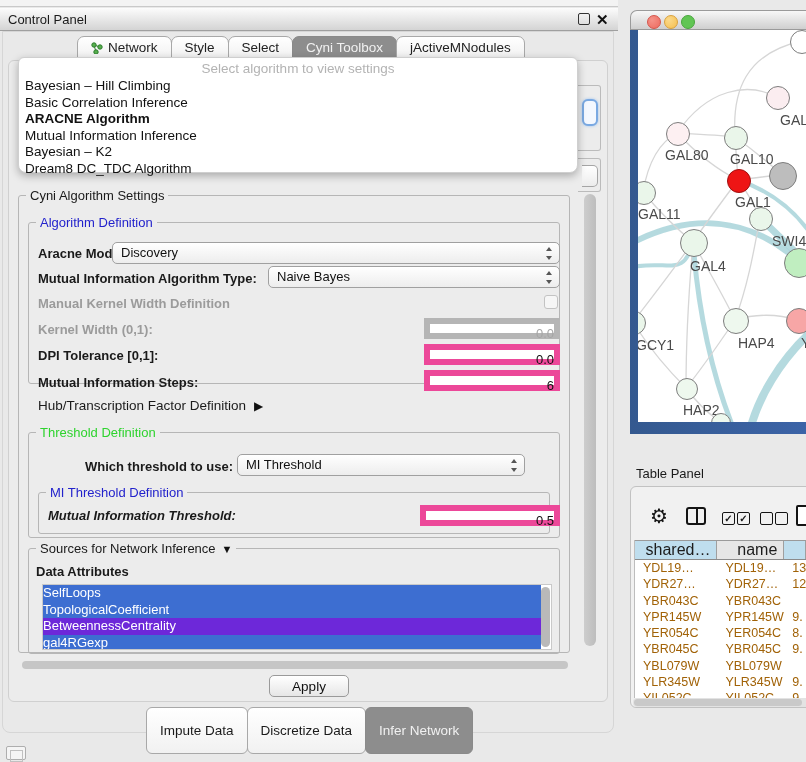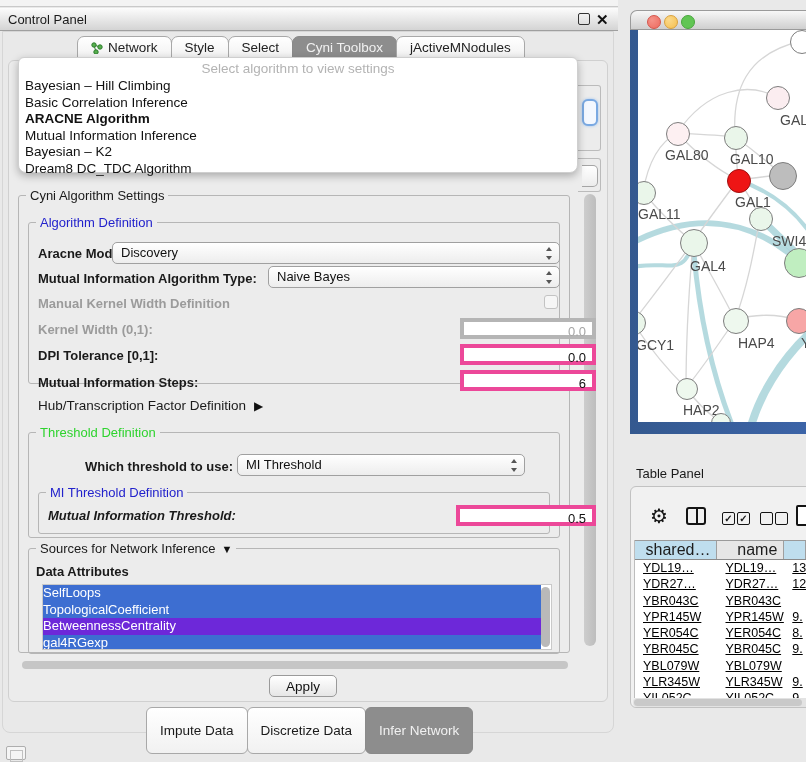--- a/index.html
+++ b/index.html
@@ -32,22 +32,22 @@
   .legend{font-size:13px;background:#ececec;padding:0 4px;white-space:nowrap;}
   .lbl{font-size:13px;font-weight:bold;color:#1a1a1a;white-space:nowrap;}
   .lbl.dis{color:#9b9b9b;}
   .combo{height:22px;border:1px solid #a0a0a0;border-radius:5px;background:linear-gradient(#ffffff,#ededed);
          font-size:13px;color:#111;line-height:20px;padding-left:8px;}
   .spin{position:absolute;right:5px;top:4px;width:9px;height:14px;}
   .spin::before{content:"";position:absolute;top:0;left:1px;border-left:3.5px solid transparent;
                 border-right:3.5px solid transparent;border-bottom:4.5px solid #555;}
   .spin::after{content:"";position:absolute;bottom:1px;left:1px;border-left:3.5px solid transparent;
                border-right:3.5px solid transparent;border-top:4.5px solid #555;}
-  .field{height:21px;border:4px solid #ec4899;background:#fff;font-size:13px;color:#111;
-         text-align:right;padding-right:6px;line-height:20px;margin-left:36px;}
+  .field{height:21px;border:6px solid #ec4899;background:#fff;font-size:13px;color:#111;
+         text-align:right;line-height:20px;}
   .field.disabled{border-color:#b5b5b5;color:#a6a6a6;}
   .checkbox{width:14px;height:14px;border:1px solid #c3c3c3;border-radius:3px;background:#f6f6f6;}
 
   
   .dd-overlay{left:18px;top:57px;width:560px;height:116px;background:#ffffff;border:1px solid #cfcfcf;
               border-radius:6px 6px 8px 8px;box-shadow:0 3px 8px rgba(0,0,0,0.28);z-index:50;}
   .dd-placeholder{position:absolute;left:0;top:3px;width:100%;text-align:center;font-size:13.5px;color:#b3b3b3;}
   .dd-item{position:absolute;left:4px;width:550px;height:16px;font-size:13.5px;color:#111;line-height:16px;padding-left:2px;}
   .dd-item.bold{font-weight:bold;}
 
@@ -61,21 +61,21 @@
 
   
   .vsb-track{left:582px;top:190px;width:17px;height:468px;background:#ececec;}
   .vsb-thumb{left:584px;top:194px;width:12px;height:452px;background:linear-gradient(90deg,#cdcdcd,#bdbdbd);border-radius:6px;}
   .hsb-thumb{left:22px;top:661px;width:546px;height:8px;background:#c6c6c6;border-radius:4px;}
 
   .list-box{left:42px;top:584px;width:510px;height:66px;background:#ffffff;border:1px solid #c9c9c9;overflow:hidden;}
   .attr-item{height:16.5px;line-height:16.5px;color:#ffffff;font-size:13px;}
   .list-vsb{position:absolute;right:1px;top:2px;width:9px;height:60px;background:#b9b9b9;border-radius:5px;}
 
-  .apply-btn{left:269px;top:675px;width:68px;height:22px;border:1px solid #9a9a9a;border-radius:5px;
+  .apply-btn{left:269px;top:675px;width:80px;height:22px;border:1px solid #9a9a9a;border-radius:5px;
              background:linear-gradient(#ffffff,#e6e6e6);font-size:13.5px;color:#111;text-align:center;line-height:21px;}
 
   .hub-arrow{display:inline-block;margin-left:8px;color:#111;font-size:12px;}
   .src-arrow{display:inline-block;margin-left:6px;color:#111;font-size:11px;}
   .net-titlebar{left:630px;top:10px;width:180px;height:20px;background:linear-gradient(#f7f7f7,#cfcfcf);
                 border:1px solid #9a9a9a;border-radius:7px 0 0 0;border-right:none;}
   .tl{position:absolute;top:4px;width:12px;height:12px;border-radius:50%;}
   .tl.red{left:16px;background:radial-gradient(circle at 4px 4px,#f59288,#ec6a5e);border:1px solid #d5544a;}
   .tl.yellow{left:33px;background:radial-gradient(circle at 4px 4px,#fbd98a,#f5bf4f);border:1px solid #d9a13d;}
   .tl.green{left:50px;background:radial-gradient(circle at 4px 4px,#a0dd8e,#61c554;);border:1px solid #4aa73e;background-color:#61c554;}
@@ -92,22 +92,22 @@
   .split{left:686px;top:507px;width:20px;height:18px;border:2px solid #141414;border-radius:3px;}
   .split::after{content:"";position:absolute;left:8px;top:0;width:2px;height:14px;background:#141414;}
   .cbx{position:absolute;width:11px;height:11px;border:1.5px solid #141414;border-radius:2px;
        font-size:10px;line-height:11px;text-align:center;color:#141414;font-weight:bold;}
   .doc{left:796px;top:505px;width:16px;height:21px;border:2px solid #141414;border-radius:2px;background:#fff;}
   .tbl{left:634px;top:540px;width:172px;height:158px;overflow:hidden;background:#fff;border-left:1px solid #bdbdbd;}
   .tbl-header{display:flex;height:18px;border-top:1px solid #9a9a9a;border-bottom:1px solid #8b8b8b;}
   .th{box-sizing:border-box;font-size:16px;color:#1c1c1c;text-align:right;line-height:17px;
       padding-right:6px;border-right:1px solid #9f9f9f;}
   .trow{display:flex;height:16.3px;}
-  .td{box-sizing:border-box;font-size:12.5px;color:#000000;line-height:16.3px;padding-left:8px;
-      white-space:nowrap;overflow:hidden;text-decoration:underline;}
+  .td{box-sizing:border-box;font-size:12.5px;color:#a16207;line-height:16.3px;padding-left:8px;
+      white-space:nowrap;overflow:hidden;}
   .tp-hsb{left:633px;top:698px;width:176px;height:9px;background:#e3e3e3;border-radius:4px;}
   .tp-hsb-thumb{position:absolute;left:1px;top:1px;width:168px;height:7px;background:#c9c9c9;border-radius:4px;}
 
   .bl-icon{left:6px;top:746px;width:20px;height:14px;border:1px solid #aeaeae;border-radius:2px;background:#f5f5f5;}
   .bl-icon::after{content:"";position:absolute;left:3px;top:3px;width:11px;height:10px;border:1px solid #c0c0c0;}
 </style>
 </head>
 <body>
 
 <div id="root">

